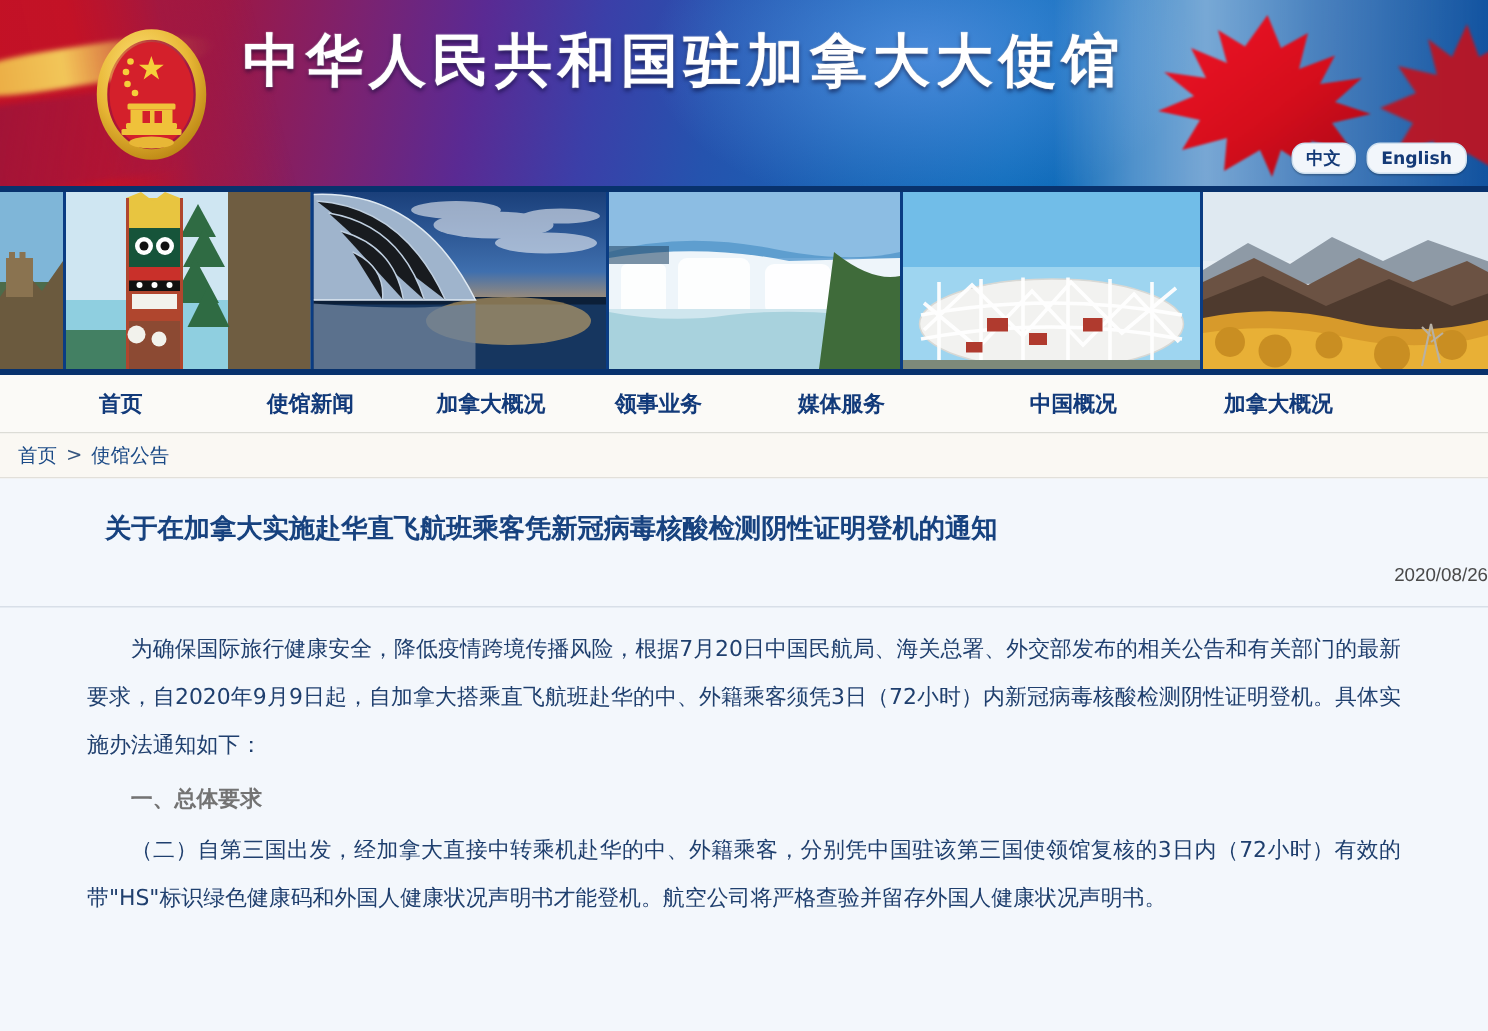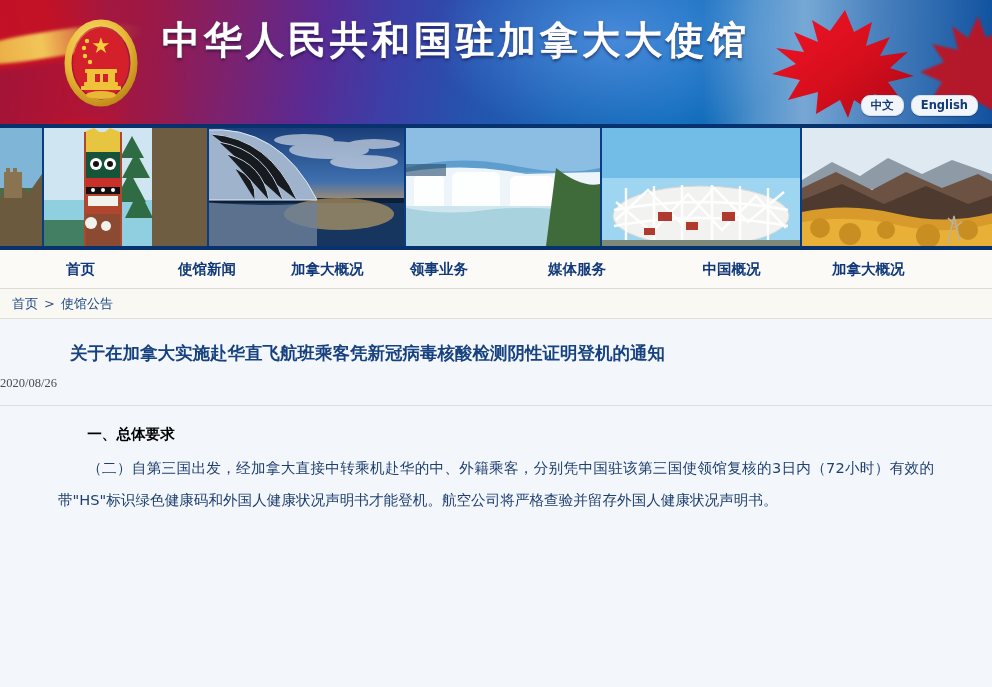--- a/index.html
+++ b/index.html
@@ -99,21 +99,21 @@
   }
   .nav-inner{display:flex;align-items:center;width:100%;padding-left:66px;box-sizing:border-box;}
   .nav-item{
     font-size:14.5px;font-weight:700;color:#123a7a;white-space:nowrap;cursor:pointer;
     font-family:"DejaVu Sans","Liberation Sans",sans-serif;
   }
   .nav-item:nth-child(1){width:112px;}
   .nav-item:nth-child(2){width:113px;}
   .nav-item:nth-child(3){width:119px;}
   .nav-item:nth-child(4){width:122px;}
-  .nav-item:nth-child(5){width:123px;margin-left:16px;}
+  .nav-item:nth-child(5){width:123px;}
   .nav-item:nth-child(6){width:121px;text-align:center;}
   .nav-item:nth-child(7){width:auto;margin-left:40px;}
 
   
   .crumb{
     width:992px;height:30px;background:#faf8f3;
     border-bottom:1px solid #e2e0da;
     display:flex;align-items:center;padding-left:12px;box-sizing:border-box;
   }
   .crumb a,.crumb span{
@@ -126,33 +126,33 @@
   .article{
     width:992px;height:369px;background:#f3f7fc;box-sizing:border-box;
     padding:0;position:relative;overflow:hidden;
   }
   .art-title{
     color:#17427f;font-weight:700;
     font-size:17.5px;padding:22px 70px 0;line-height:1.4;
     font-family:"DejaVu Sans","Liberation Sans",sans-serif;
   }
   .art-date{
-    text-align:left;color:#4a4a4a;font-size:12.5px;margin-top:10px;
-    font-family:Liberation Serif, serif;
+    text-align:right;color:#4a4a4a;font-size:12.5px;margin-top:10px;
+    font-family:Liberation Sans, sans-serif;
   }
   .art-rule{
     margin:14px 0 0;height:1px;background:#d8dfe8;width:100%;
   }
   .art-body{padding:12px 58px 0 58px;}
   .para{
     color:#1f3f6e;font-size:14.6px;line-height:32px;
     text-align:justify;text-indent:2em;margin:0 0 4px;
     font-family:"DejaVu Sans","Liberation Sans",sans-serif;
   }
-  .para.heading{font-weight:700;color:#000000;text-indent:2em;margin-bottom:2px;}
+  .para.heading{font-weight:700;color:#737373;text-indent:2em;margin-bottom:2px;}
 </style>
 </head>
 <body>
 
 <div class="page">
 
   <div class="header">
     <div class="hdr-flag-cn"></div>
     <div class="hdr-flag-ca"></div>
 
@@ -389,19 +389,20 @@
     <a href="#">首页</a>
     <span class="sep">&gt;</span>
     <a href="#">使馆公告</a>
   </div>
 
   <div class="article">
     <div class="art-title">关于在加拿大实施赴华直飞航班乘客凭新冠病毒核酸检测阴性证明登机的通知</div>
     <div class="art-date">2020/08/26</div>
     <div class="art-rule"></div>
     <div class="art-body">
+      <p class="para">为确保国际旅行健康安全，降低疫情跨境传播风险，根据7月20日中国民航局、海关总署、外交部发布的相关公告和有关部门的最新要求，自2020年9月9日起，自加拿大搭乘直飞航班赴华的中、外籍乘客须凭3日（72小时）内新冠病毒核酸检测阴性证明登机。具体实施办法通知如下：</p>
       <p class="para heading">一、总体要求</p>
       <p class="para">（二）自第三国出发，经加拿大直接中转乘机赴华的中、外籍乘客，分别凭中国驻该第三国使领馆复核的3日内（72小时）有效的带"HS"标识绿色健康码和外国人健康状况声明书才能登机。航空公司将严格查验并留存外国人健康状况声明书。</p>
 
     </div>
   </div>
 
 </div>
 
 </body></html>

